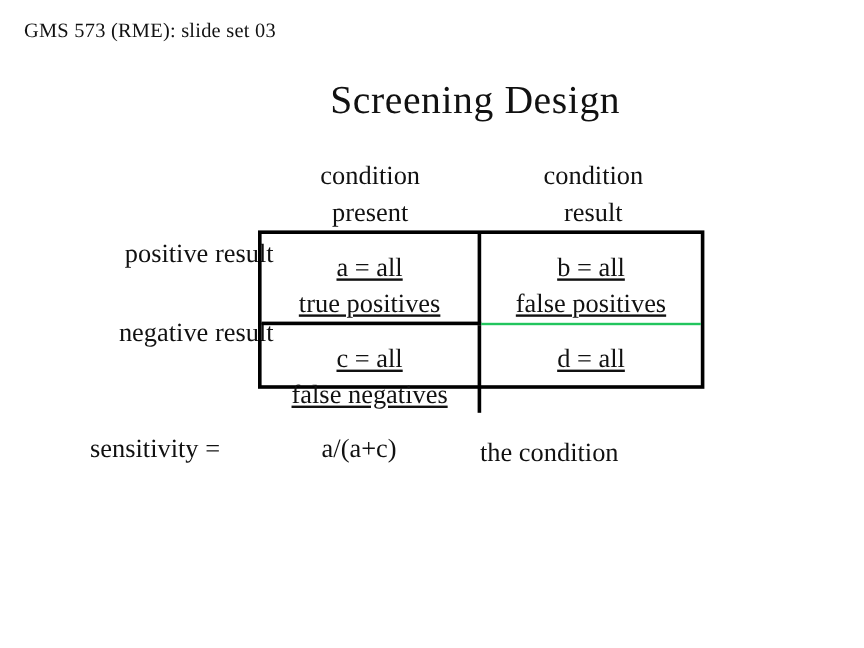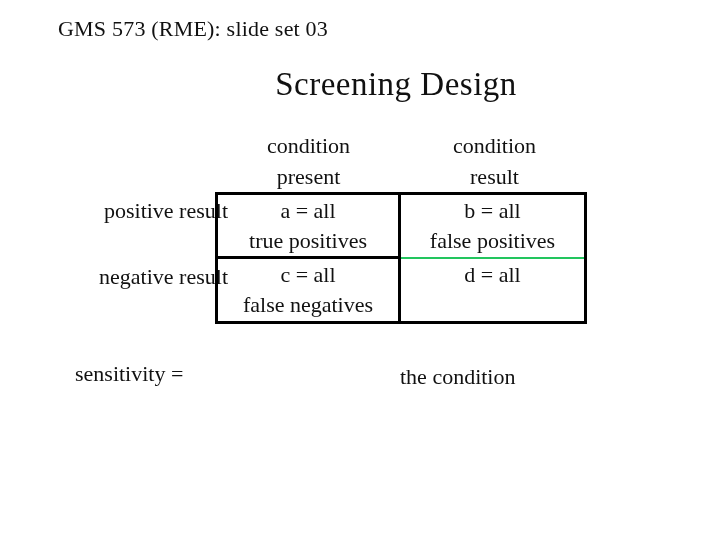--- a/index.html
+++ b/index.html
@@ -9,24 +9,23 @@
     height: 540px;
     background: #ffffff;
     font-family: "Liberation Serif", "DejaVu Serif", serif;
     color: #111111;
     overflow: hidden;
   }
   .slide-header {
     position: absolute;
     left: 20px;
     top: 16px;
-    font-size: 22px;
+    font-size: 17px;
     letter-spacing: 0.2px;
     white-space: nowrap;
-    margin-left: 38px;
   }
   .slide-title {
     position: absolute;
     left: 0;
     top: 66px;
     width: 720px;
     text-align: center;
     font-size: 33px;
     letter-spacing: 0.5px;
     white-space: nowrap;
@@ -65,21 +64,22 @@
     border: 3px solid #000000;
     display: grid;
     grid-template-columns: 1fr 1fr;
     grid-template-rows: 1fr 1fr;
   }
   .ctable .cell {
     box-sizing: border-box;
     text-align: center;
     font-size: 22px;
     line-height: 30px;
-    padding-top: 1px;
+    padding-top: 13px;
+    text-decoration: underline;
   }
   .ctable .cell span { display: block; white-space: nowrap; }
   .ctable .cell.c00 { border-right: 3px solid #000; border-bottom: 3px solid #000; }
   .ctable .cell.c01 { border-bottom: 2px solid #22c55e; }
   .ctable .cell.c10 { border-right: 3px solid #000; }
   .formula-label {
     position: absolute;
     left: 75px;
     top: 361px;
     font-size: 22px;
@@ -140,18 +140,19 @@
     <div class="cell c10">
       <span>c = all</span>
       <span>false negatives</span>
     </div>
     <div class="cell c11">
       <span>d = all</span>
     </div>
   </div>
 
   <div class="formula-label">sensitivity =</div>
+  <div class="formula-expr">a/(a+c)</div>
 
   <div class="formula-note">
     <span class="line">the condition</span>
   </div>
 
 </div>
 
 </body></html>

